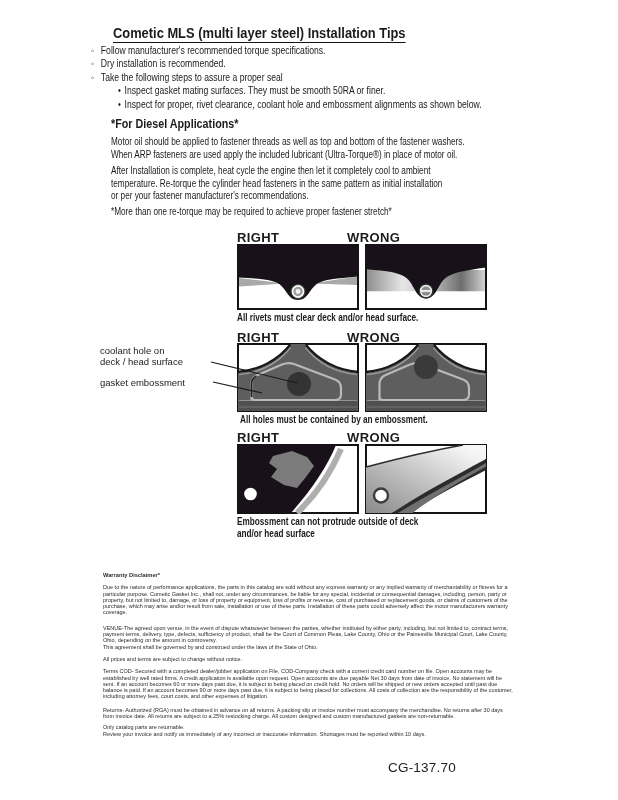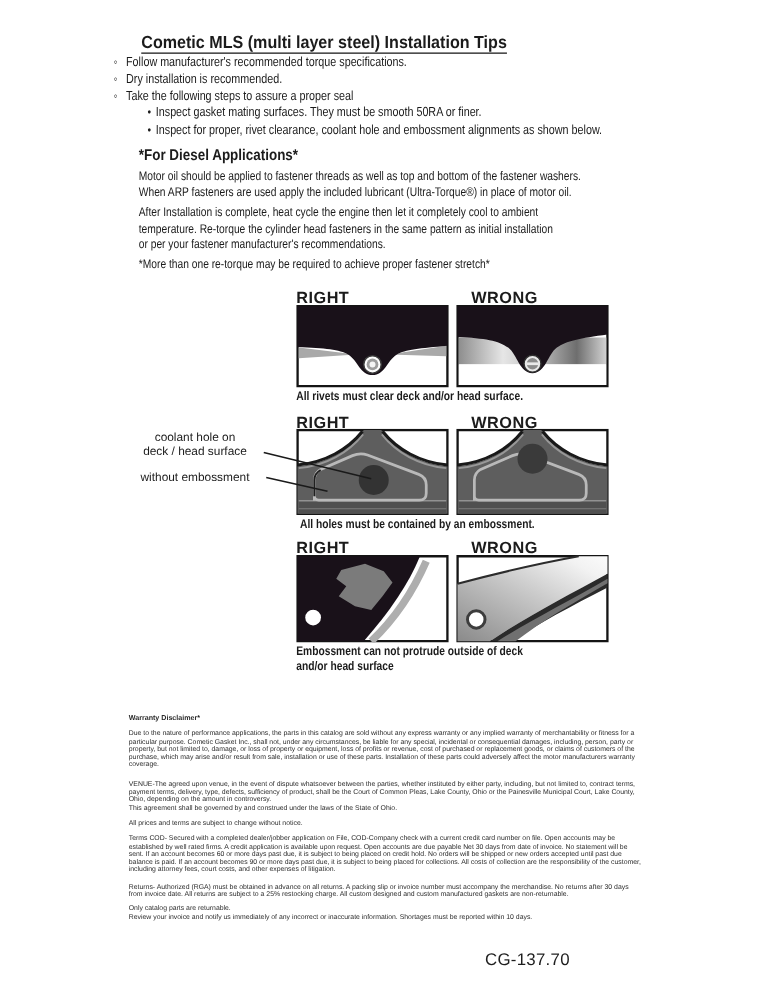--- a/index.html
+++ b/index.html
@@ -19,29 +19,29 @@
   .tip.sub { padding-left:33px; }
   .tip.sub::before { content:"•"; width:8px; font-size:10px; }
 
   .h2 { left:111px; top:117px; font-size:12.5px; font-weight:bold; white-space:nowrap;
         transform:scaleX(0.86); transform-origin:0 0; }
   .para { left:111px; width:600px; font-size:10px; line-height:12.6px; white-space:pre-line;
           transform:scaleX(0.82); transform-origin:0 0; }
   #p1 { top:136px; } #p2 { top:165px; } #p3 { top:206px; }
 
   .rw { width:122px; text-align:left; font-size:13px; font-weight:bold; letter-spacing:0.4px; }
-  .rw.c1 { left:237px; } .rw.c2 { left:377px; }
+  .rw.c1 { left:237px; } .rw.c2 { left:347px; }
   .rw.r1 { top:230px; } .rw.r2 { top:330px; } .rw.r3 { top:430px; }
 
   .panel { display:block; }
   .caption { font-size:10px; font-weight:bold; line-height:11.5px; white-space:pre-line;
              transform:scaleX(0.82); transform-origin:0 0; width:320px; }
   #cap1 { left:237px; top:312px; } #cap2 { left:240px; top:414px; } #cap3 { left:237px; top:516px; }
 
-  .callout { left:100px; width:112px; text-align:center; font-size:9.5px; line-height:10.6px;
+  .callout { left:100px; width:112px; text-align:left; font-size:9.5px; line-height:10.6px;
              white-space:pre-line; }
   #callout-coolant { top:346px; } #callout-emboss { top:377.5px; }
 
   .disc { left:103px; top:572px; width:410px; font-size:5.5px; line-height:6.3px; color:#2a2a2a; }
   .disc h3 { font-size:5.7px; font-weight:bold; margin-bottom:6px; }
   .disc p { white-space:pre-line; }
   .disc .mA { margin-bottom:9px; } .disc .mB { margin-bottom:6px; }
   .disc .mC { margin-bottom:6px; } .disc .mD { margin-bottom:7px; } .disc .mE { margin-bottom:5px; }
 
   .footer-code { left:388px; top:760px; font-size:13.5px; letter-spacing:0.2px; color:#1e1e1e; }
@@ -103,21 +103,21 @@
       <rect x="56" y="45.9" width="10" height="2.2" fill="#e9e9e9"></rect>
     </svg>
 
     <div class="abs caption" id="cap1">All rivets must clear deck and/or head surface.</div>
 
     <div class="abs rw r2 c1">RIGHT</div>
     <div class="abs rw r2 c2">WRONG</div>
 
     <div class="abs callout" id="callout-coolant">coolant hole on
 deck / head surface</div>
-    <div class="abs callout" id="callout-emboss">without embossment</div>
+    <div class="abs callout" id="callout-emboss">gasket embossment</div>
 
     <svg class="abs panel" style="left:237px;top:343px" width="122" height="69" viewBox="0 0 122 69">
       <rect x="1" y="1" width="120" height="67" fill="#ffffff" stroke="#141414" stroke-width="2"></rect>
       <path d="M1,68 L1,30 C23,28 41,17.5 52.5,3 L54,1 H68 L69.5,3 C81,17.5 99,28 121,30 L121,68 Z" fill="#5e5e5e"></path>
       <path d="M2,31.5 C24,29.5 42,19 53.5,4.5" stroke="#989898" stroke-width="1.6" fill="none"></path>
       <path d="M120,31.5 C98,29.5 80,19 68.5,4.5" stroke="#989898" stroke-width="1.6" fill="none"></path>
       <path d="M1,29 C23,27 41.5,16.5 53,2" stroke="#191919" stroke-width="2.4" fill="none"></path>
       <path d="M121,29 C99,27 80.5,16.5 69,2" stroke="#191919" stroke-width="2.4" fill="none"></path>
       <rect x="2" y="57.5" width="118" height="10.5" fill="#505050"></rect>
       <line x1="2" y1="57.5" x2="120" y2="57.5" stroke="#929292" stroke-width="1.2"></line>

